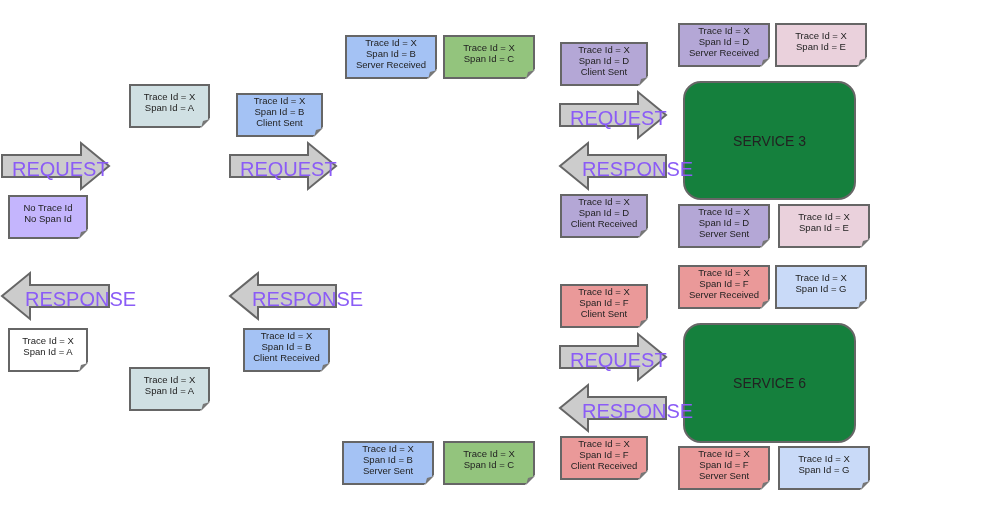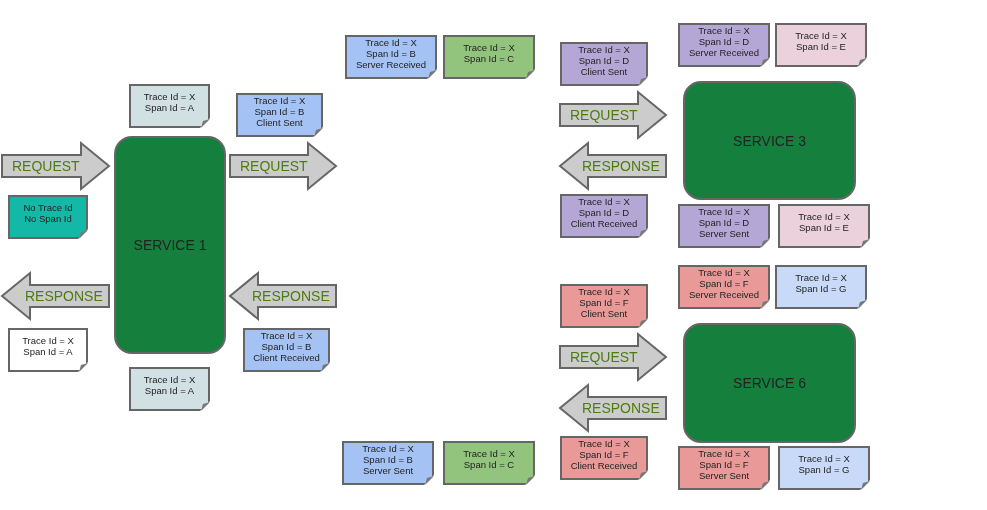--- a/index.html
+++ b/index.html
@@ -9,32 +9,29 @@
   .service { position: absolute; background: #15803d; border: 2px solid #666666;
              box-sizing: border-box; display: flex; align-items: center; justify-content: center;
              font-size: 14px; color: #222; }
   .note { position: absolute; box-sizing: border-box; border: 2px solid #666666;
           display: flex; align-items: center; justify-content: center; text-align: center;
           font-size: 9.5px; line-height: 11px; color: #222; white-space: pre-line;
           padding-bottom: 8px; }
   .note .corner { position: absolute; right: -2px; bottom: -2px; width: 10px; height: 10px; }
   .arrow { position: absolute; }
   .arrow svg { position: absolute; left: 0; top: 0; overflow: visible; }
-  .arrow .lbl { position: absolute; font-size: 14px; color: #4d7c0f; white-space: nowrap; }
+  .arrow .lbl { position: absolute; font-size: 20px; color: #8b5cf6; white-space: nowrap; }
   .watermark { position: absolute; right: 10px; bottom: 12px; font-size: 16px; color: rgba(255,255,255,0.85);
                text-shadow: 0 0 1px rgba(120,120,120,0.6); letter-spacing: 0.2px; }
 </style>
 </head>
 <body>
 
 <div id="stage">
 
-  <div class="service" style="left:114px;top:136px;width:112px;height:218px;border-radius:18px;">
-    <span>SERVICE 1</span>
-  </div>
   <div class="service" style="left:683px;top:81px;width:173px;height:119px;border-radius:18px;">
     <span>SERVICE 3</span>
   </div>
   <div class="service" style="left:683px;top:323px;width:173px;height:120px;border-radius:18px;">
     <span>SERVICE 6</span>
   </div>
 
   <div class="arrow" style="left:2px;top:143px;width:107px;height:46px;">
       <svg width="107" height="46">
         <polygon points="0,12 79,12 79,0 107,23 79,46 79,34 0,34" fill="#cccccc" stroke="#666666" stroke-width="2" stroke-linejoin="miter"></polygon>
@@ -77,21 +74,21 @@
       </svg>
       <span class="lbl" style="left:10px;top:15px;">REQUEST</span>
     </div>
   <div class="arrow" style="left:560px;top:385px;width:106px;height:46px;">
       <svg width="106" height="46">
         <polygon points="106,12 28,12 28,0 0,23 28,46 28,34 106,34" fill="#cccccc" stroke="#666666" stroke-width="2" stroke-linejoin="miter"></polygon>
       </svg>
       <span class="lbl" style="left:22px;top:15px;">RESPONSE</span>
     </div>
 
-  <div class="note" style="left: 8px; top: 195px; width: 80px; height: 44px; background: #14b8a6;"><span>No Trace Id
+  <div class="note" style="left: 8px; top: 195px; width: 80px; height: 44px; background: #c4b5fd;"><span>No Trace Id
 No Span Id</span><svg class="corner" viewBox="0 0 10 10">
         <polygon points="10,0 10,10 0,10" fill="#ffffff"></polygon>
         <polygon points="10,1 1,10 3,3" fill="#777777"></polygon>
       </svg></div>
   <div class="note" style="left: 8px; top: 328px; width: 80px; height: 44px; background: rgb(255, 255, 255);"><span>Trace Id = X
 Span Id = A</span><svg class="corner" viewBox="0 0 10 10">
         <polygon points="10,0 10,10 0,10" fill="#ffffff"></polygon>
         <polygon points="10,1 1,10 3,3" fill="#777777"></polygon>
       </svg></div>
   <div class="note" style="left: 129px; top: 84px; width: 81px; height: 44px; background: rgb(208, 224, 227);"><span>Trace Id = X

